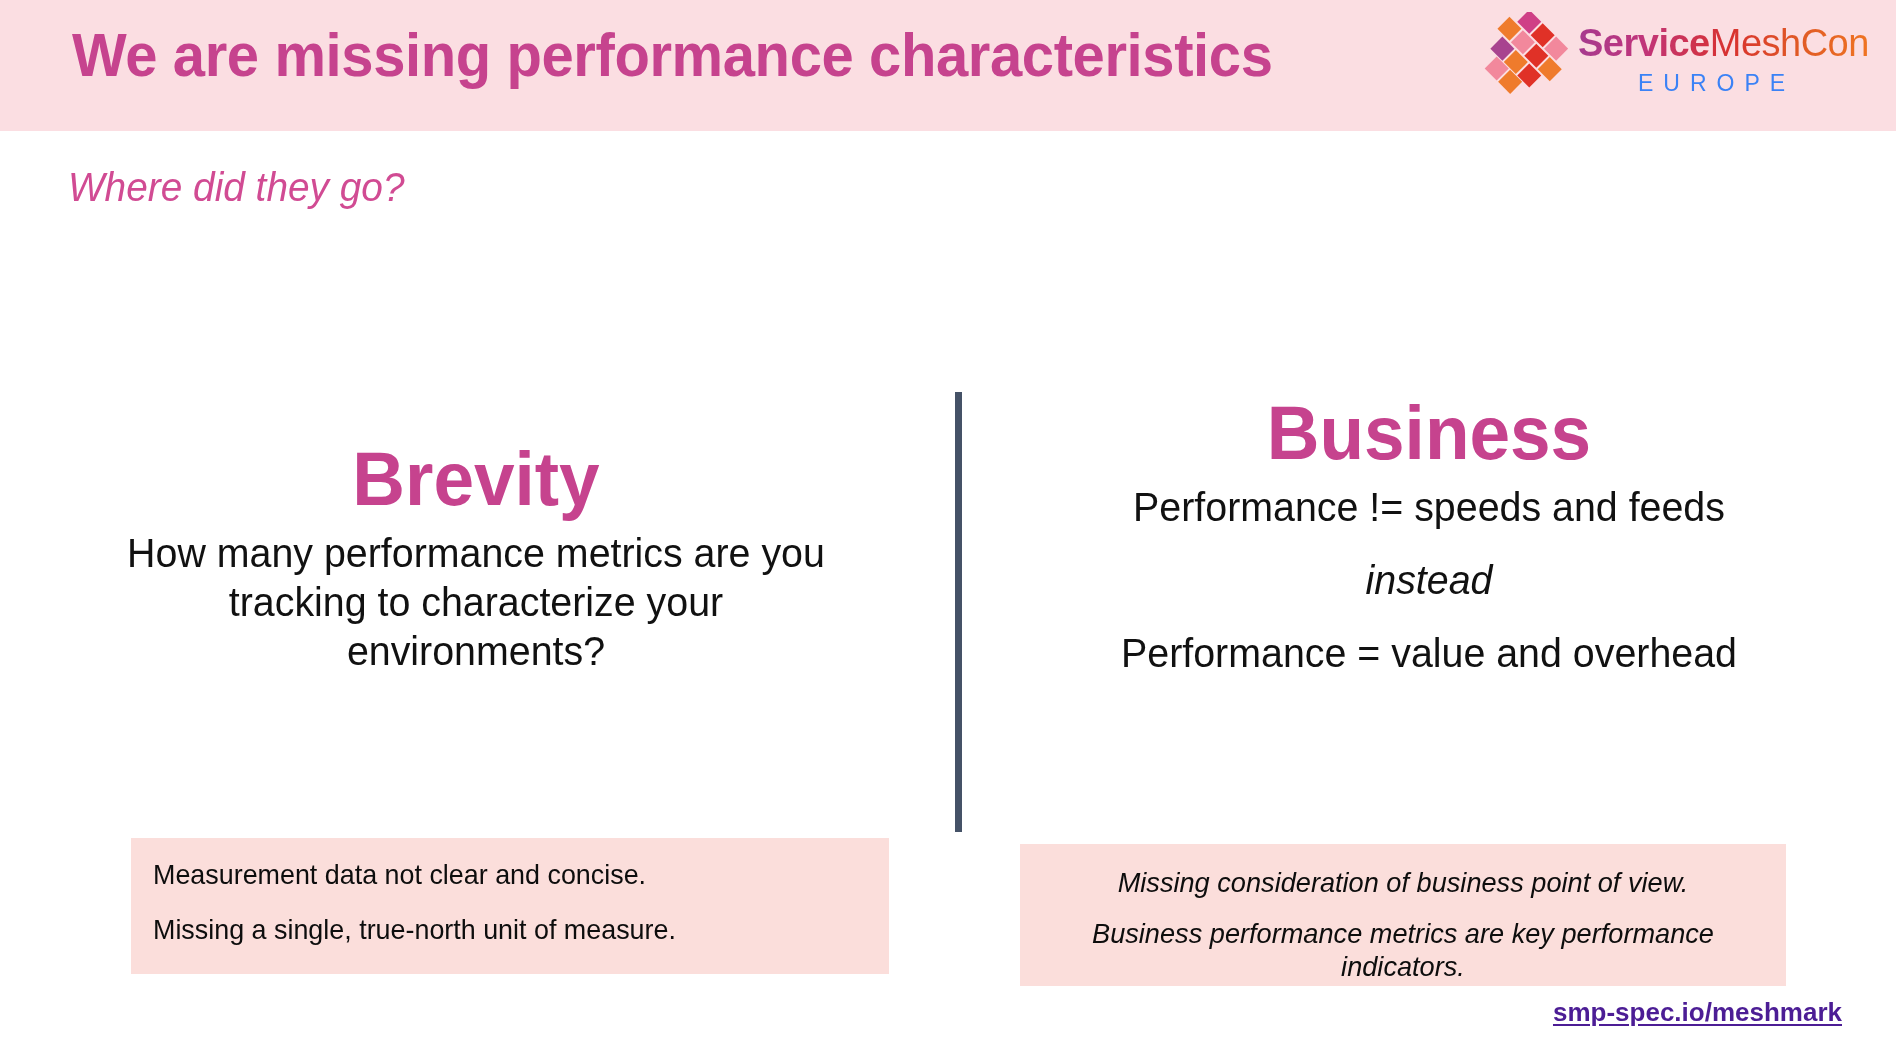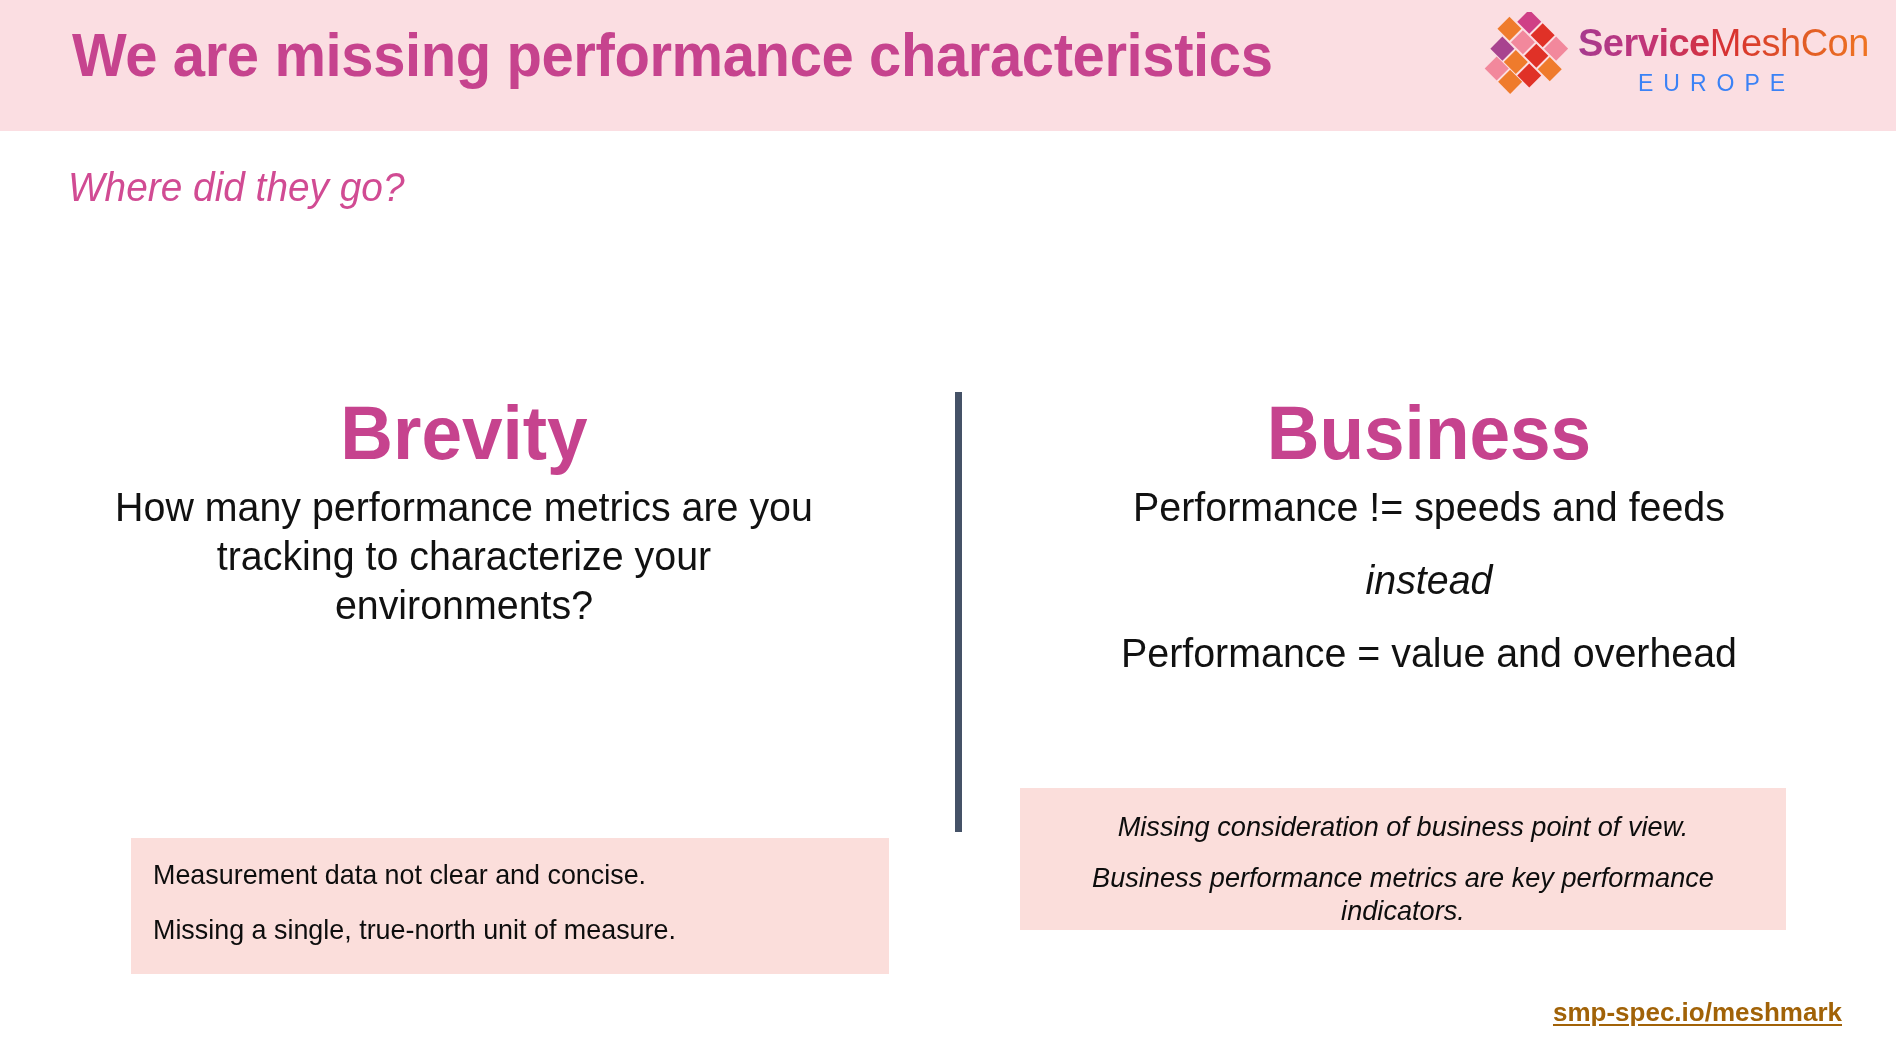--- a/index.html
+++ b/index.html
@@ -101,21 +101,21 @@
     width: 7px;
     height: 440px;
     background: #455267;
   }
 
   
   .col {
     position: absolute;
     top: 390px;
   }
-  .col-left  { left: 74px;   width: 780px; }
+  .col-left  { left: 86px;   width: 780px; margin-top: 46px; }
   .col-right { left: 1034px; width: 790px; }
 
   .col-heading {
     font-size: 76px;
     font-weight: bold;
     color: #c6438e;
     text-align: center;
     line-height: 1.12;
     margin: 0 0 8px 0;
     white-space: nowrap;
@@ -143,21 +143,21 @@
   }
   .callout-left {
     left: 131px;
     top: 838px;
     width: 758px;
     height: 136px;
     padding: 20px 22px 0 22px;
   }
   .callout-right {
     left: 1020px;
-    top: 788px;
+    top: 844px;
     width: 766px;
     height: 142px;
     padding: 22px 30px 0 30px;
   }
   .callout-line {
     font-size: 28px;
     color: #0d0d0d;
     line-height: 1.18;
     margin: 0 0 22px 0;
     transform: scaleX(0.96);
@@ -171,21 +171,21 @@
     transform-origin: center center;
   }
 
   
   .footer-link {
     position: absolute;
     right: 54px;
     top: 997px;
     font-size: 26px;
     font-weight: bold;
-    color: #a16207;
+    color: #4c1d95;
     text-decoration: underline;
     text-underline-offset: 3px;
     white-space: nowrap;
   }
 </style>
 </head>
 <body>
 
 <div class="header-band"></div>
 

